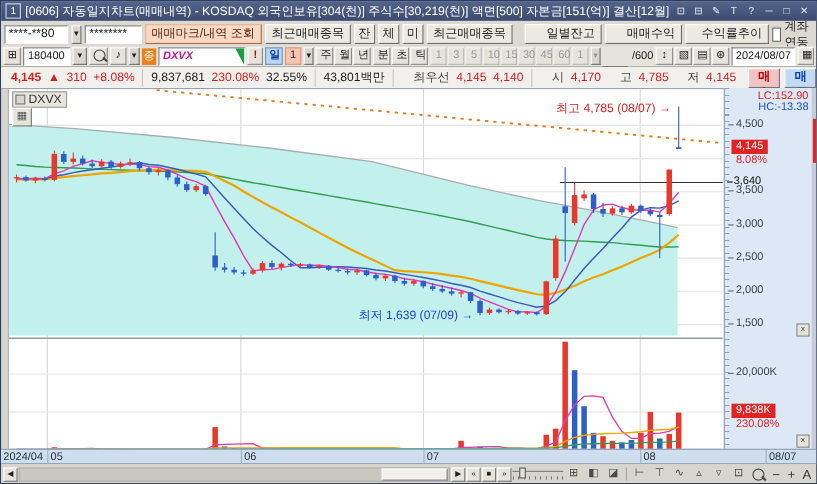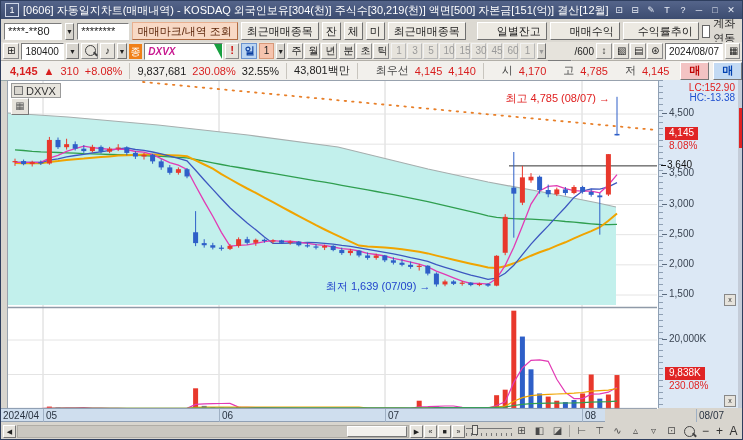--- a/index.html
+++ b/index.html
@@ -70,21 +70,21 @@
   .hc{position:absolute;right:3px;top:12px;color:#2050d0;font-size:10px;}
   .pbadge{position:absolute;left:6px;background:#e02424;color:#fff;font-size:10px;line-height:12px;padding:0 4px 1px;}
   .ppct{position:absolute;left:10px;color:#e02424;font-size:10px;}
   .reflbl{position:absolute;left:8px;color:#111;font-size:10px;}
   .reflbl::before{content:"";position:absolute;left:-6px;top:6px;width:5px;height:1px;background:#111;}
   .close-x{position:absolute;right:2px;width:10px;height:10px;background:#e6e3dc;border:1px solid #888;
         font-size:7px;line-height:9px;text-align:center;color:#333;}
   .rframe{position:absolute;left:737px;top:79px;width:5px;height:328px;background:#c4ccd8;}
   .rframe .mark{position:absolute;left:1px;top:28px;width:3px;height:40px;background:#e02424;}
   
-  .date-axis{position:absolute;left:0;top:407px;width:604px;height:14px;background:#cfdeee;
+  .date-axis{position:absolute;left:0;top:407px;width:742px;height:14px;background:#cfdeee;
         border-top:1px solid #90a0b4;border-bottom:1px solid #90a0b4;box-sizing:border-box;}
   .date-axis span{position:absolute;top:1px;font-size:10px;color:#2a3442;}
   .date-axis i{position:absolute;top:0;width:1px;height:13px;background:#9fb0c4;}
   
   .bottom-bar{position:absolute;left:0;top:421px;right:0;height:18px;background:#d8d5ce;
         display:flex;align-items:center;padding:0 2px;gap:1px;box-sizing:border-box;}
   .sb-btn{width:13px;height:13px;background:#e6e3dc;border:1px solid;border-color:#fff #777 #777 #fff;
         font-size:7px;line-height:11px;text-align:center;box-sizing:border-box;}
   .sb-track{position:relative;height:13px;width:392px;background:#cac7c0;border:1px solid #b0ada6;box-sizing:border-box;}
   .sb-thumb{position:absolute;right:1px;top:0;width:60px;height:11px;background:#f2f0ec;border:1px solid;border-color:#fff #777 #777 #fff;box-sizing:border-box;}

